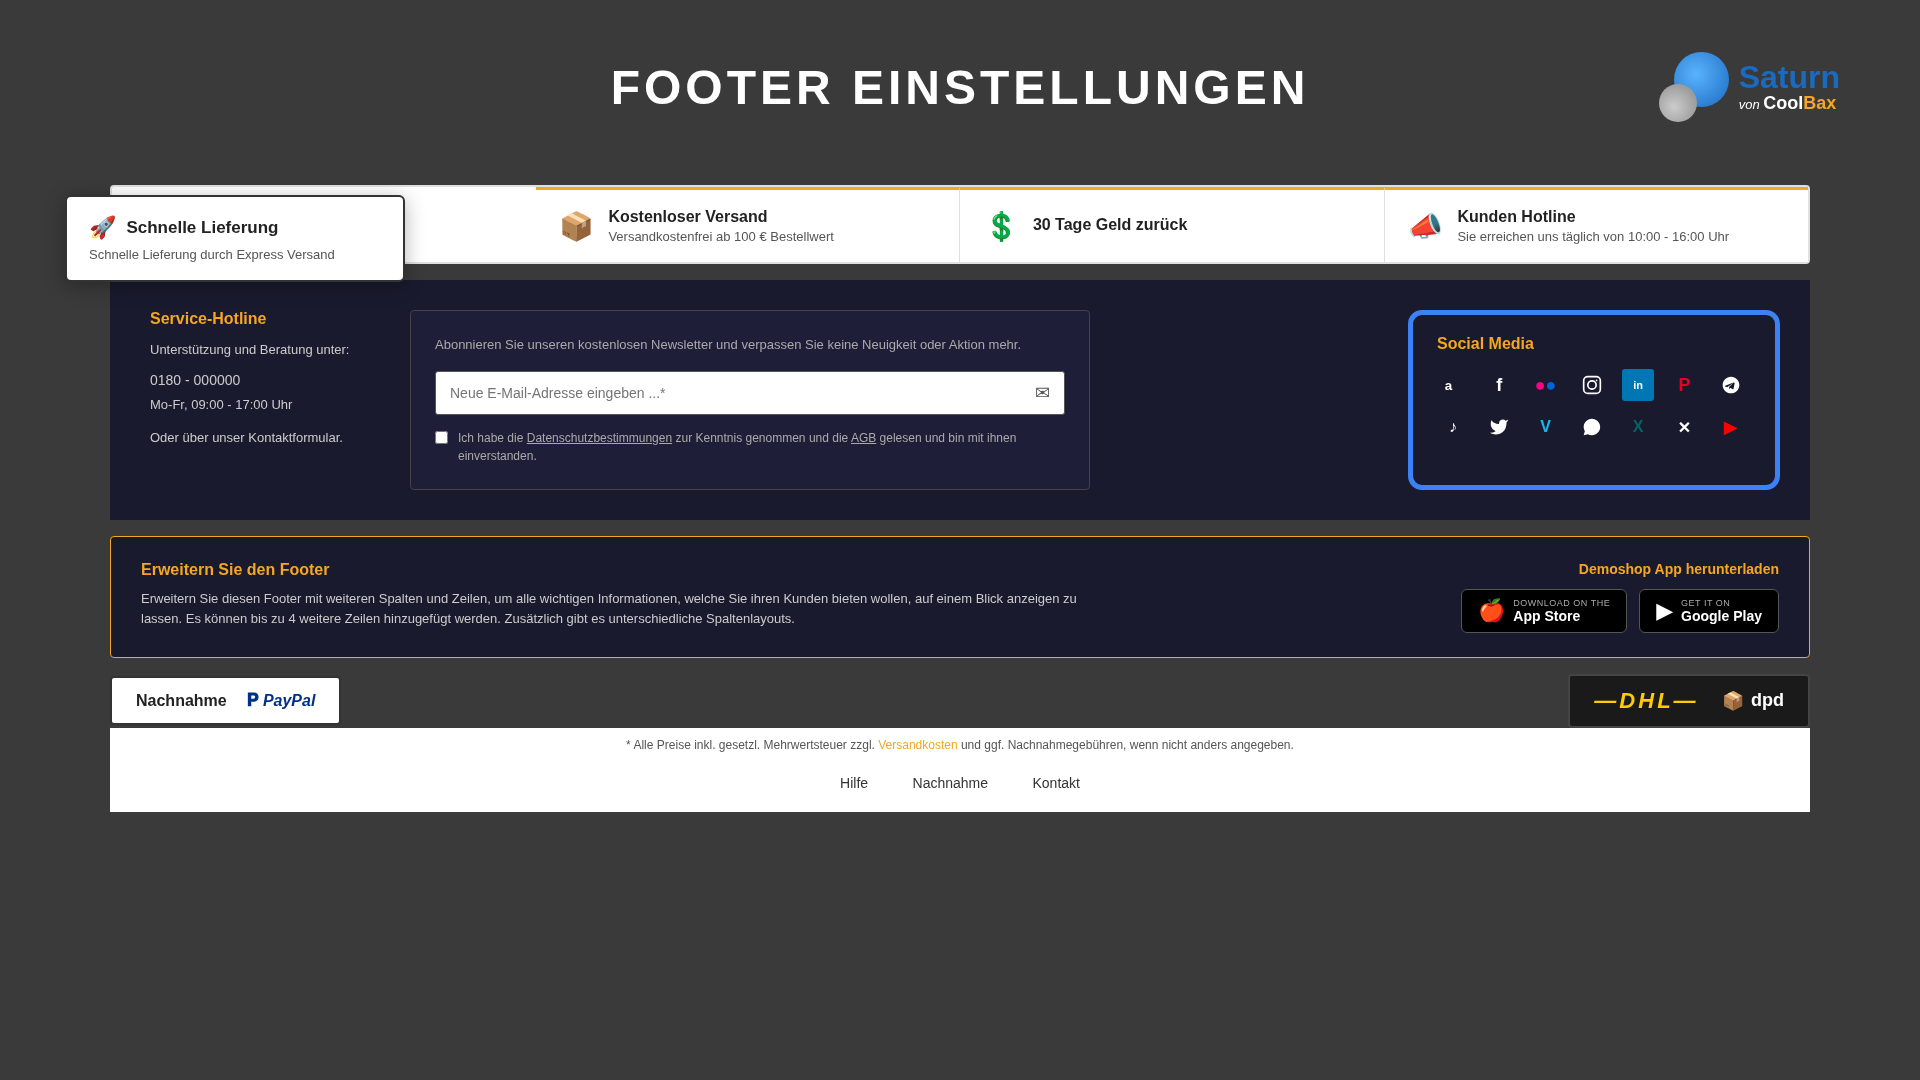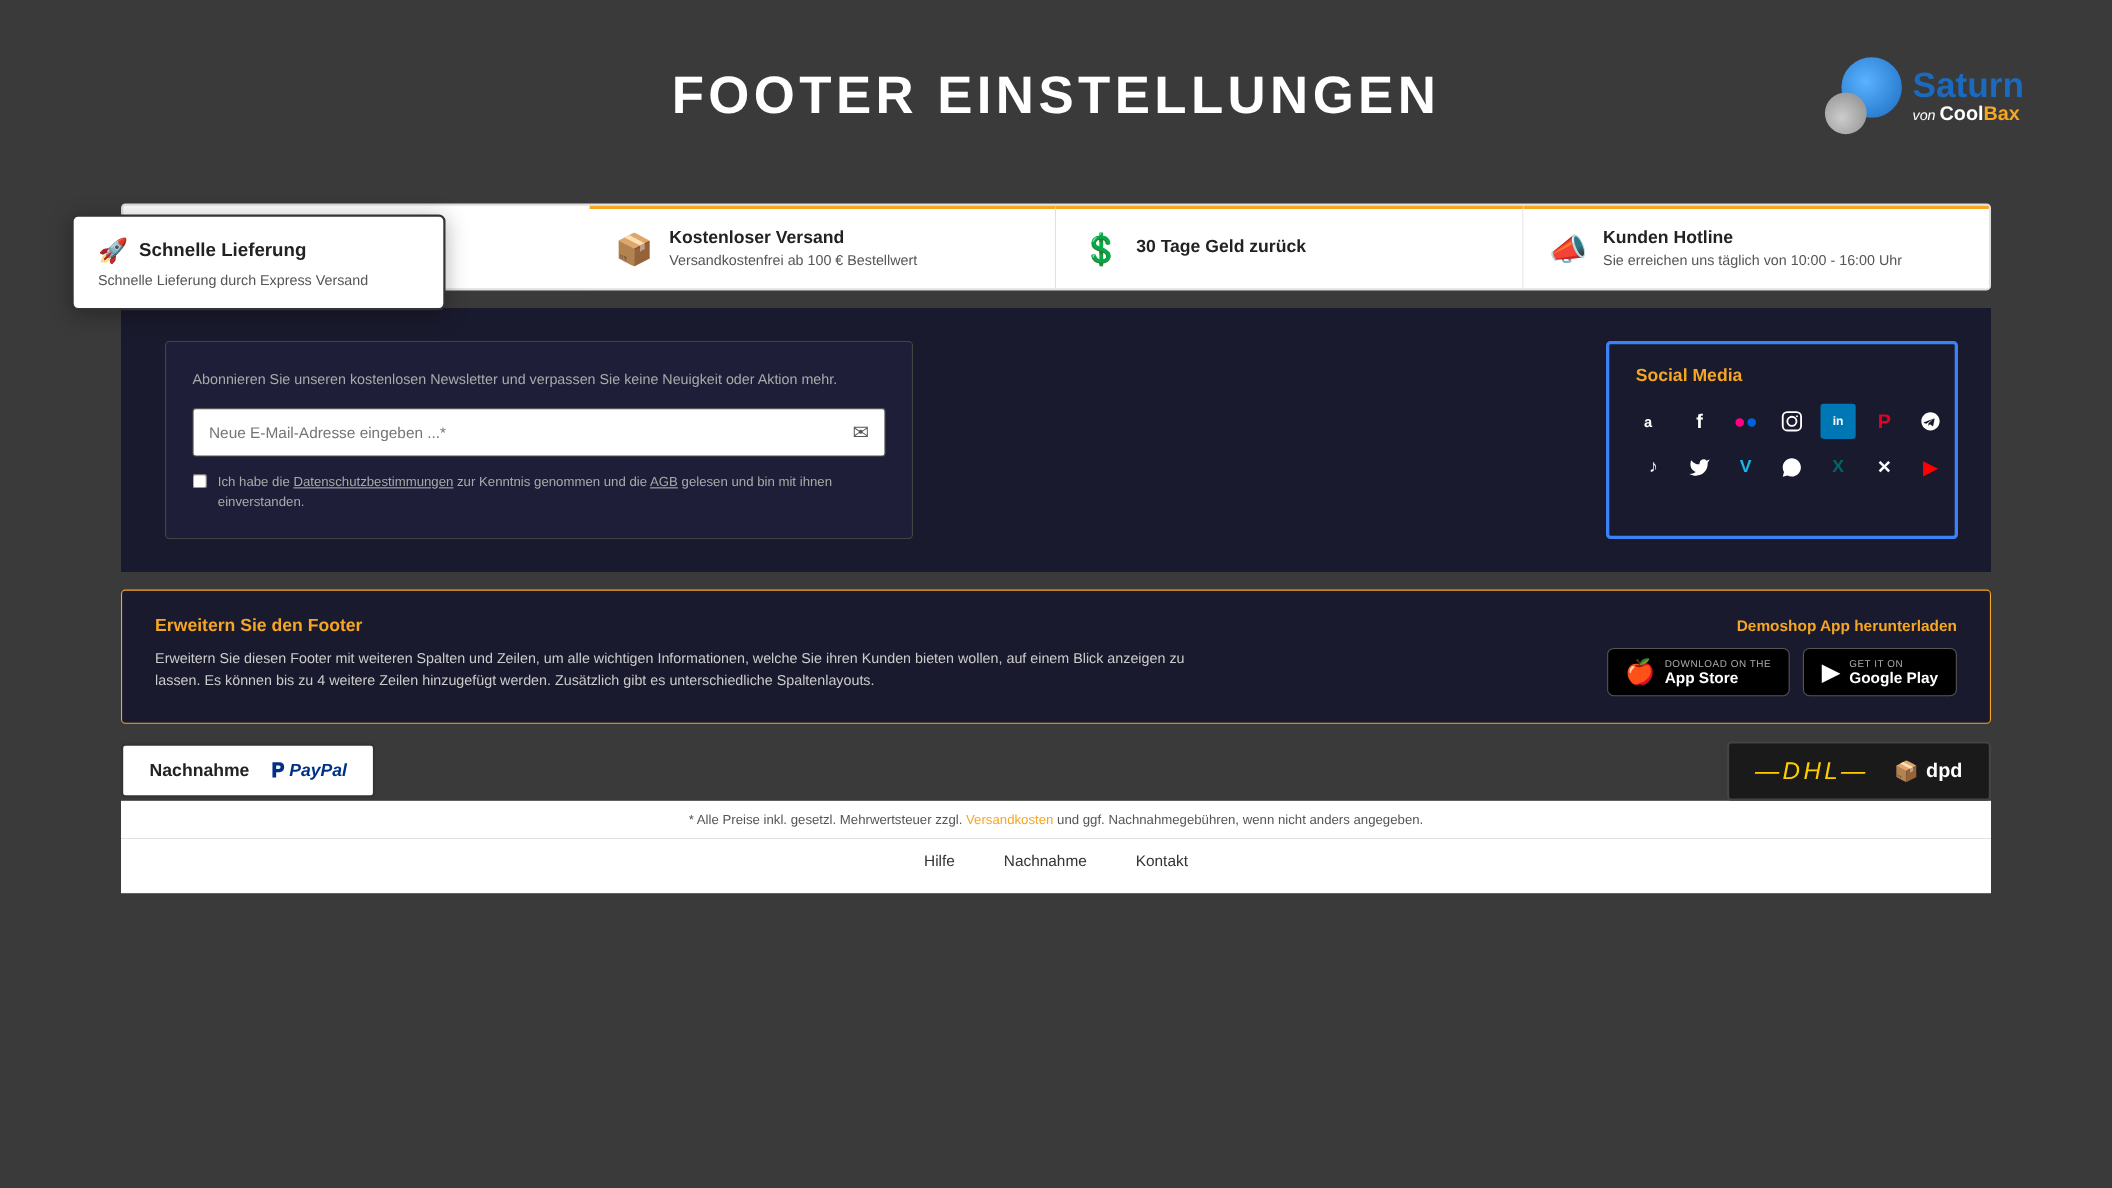--- a/index.html
+++ b/index.html
@@ -230,24 +230,24 @@
       line-height: 1.5;
     }
     .checkbox-row a {
       color: #aaa;
       text-decoration: underline;
     }
 
     
     .social-media-box {
       background: #1a1a2e;
-      border: 3px solid #3b82f6;
-      border-radius: 4px;
+      border: 5px solid #3b82f6;
+      border-radius: 14px;
       padding: 20px 24px;
-      width: 320px;
+      width: 372px;
       margin-left: auto;
     }
     .social-media-box h3 {
       color: #f5a623;
       font-size: 16px;
       font-weight: bold;
       margin-bottom: 16px;
     }
     .social-icons-grid {
       display: grid;
@@ -504,20 +504,27 @@
       <div class="benefit-text">
         <h4>Kunden Hotline</h4>
         <p>Sie erreichen uns täglich von 10:00 - 16:00 Uhr</p>
       </div>
     </div>
   </div>
 
   <div class="middle-section">
     <div class="footer-dark" style="width:100%;">
 
+      <div class="service-hotline">
+        <h3>Service-Hotline</h3>
+        <p>Unterstützung und Beratung unter:</p>
+        <p class="phone">0180 - 000000</p>
+        <p>Mo-Fr, 09:00 - 17:00 Uhr</p>
+        <p class="contact-link">Oder über unser Kontaktformular.</p>
+      </div>
 
       <div class="newsletter-box">
         <p>Abonnieren Sie unseren kostenlosen Newsletter und verpassen Sie keine Neuigkeit oder Aktion mehr.</p>
         <div class="newsletter-input-row">
           <input type="email" placeholder="Neue E-Mail-Adresse eingeben ...*" style="">
           <button class="send-btn">✉</button>
         </div>
         <div class="checkbox-row">
           <input type="checkbox" style="">
           <label>
@@ -606,21 +613,21 @@
 
   <div class="payment-row">
     <div class="payment-box">
       <span class="payment-label">Nachnahme</span>
       <div class="paypal-logo">
         <span class="paypal-p1">𝐏</span>
         <span class="paypal-text">PayPal</span>
       </div>
     </div>
     <div class="shipping-box">
-      <span class="dhl-logo" style="color:#ffcc00; font-size:22px; font-weight:400; letter-spacing:3px; font-style:italic;">—DHL—</span>
+      <span class="dhl-logo" style="color:#ffcc00; font-size:22px; font-weight:700; letter-spacing:3px; font-style:italic;">—DHL—</span>
       <div class="dpd-logo">
         <span style="font-size:18px; color:#dc0032;">📦</span>
         <span style="color:#fff; font-size:18px; font-weight:bold;">dpd</span>
       </div>
     </div>
   </div>
 
   <div class="legal-text" style="background:#fff; padding:10px 20px; font-size:12px; color:#555; text-align:center;">
     <span>* Alle Preise inkl. gesetzl. Mehrwertsteuer zzgl. </span><a href="#">Versandkosten</a><span> und ggf. Nachnahmegebühren, wenn nicht anders angegeben.</span>
   </div>

